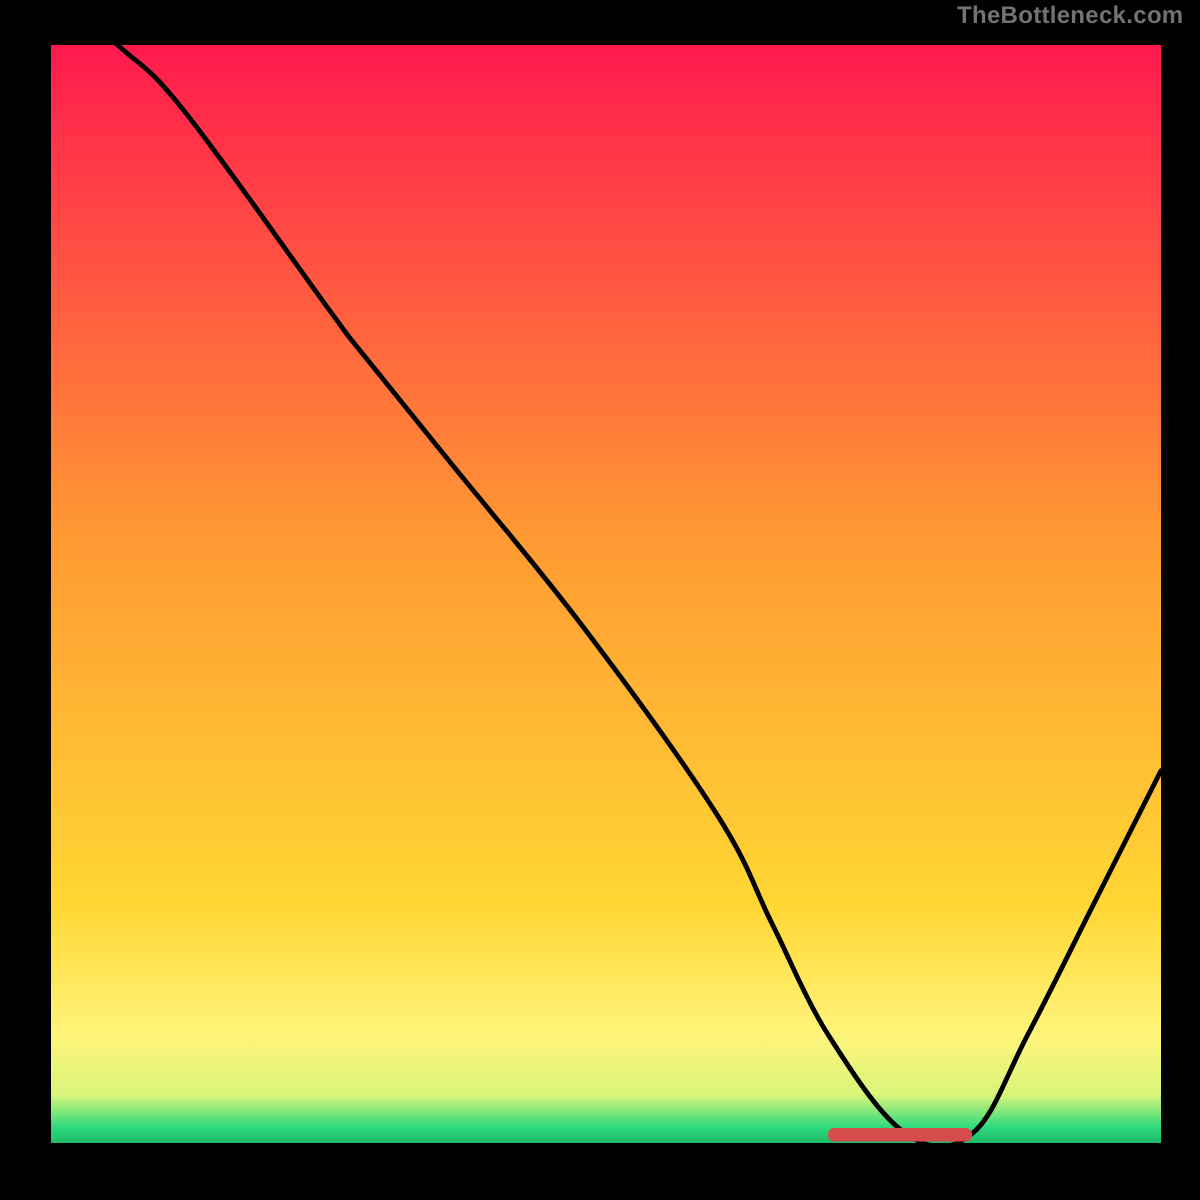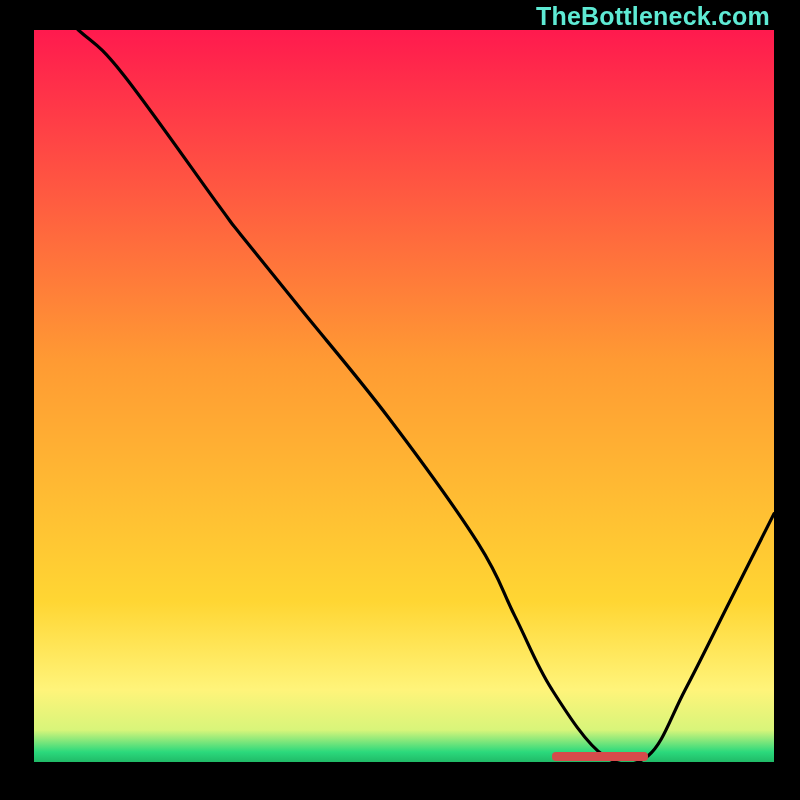--- a/index.html
+++ b/index.html
@@ -11,25 +11,25 @@
     overflow: hidden;
   }
   .container {
     position: relative;
     width: 800px;
     height: 800px;
   }
   .watermark {
     position: absolute;
     top: 2px;
-    right: 30px;
+    right: 11px;
     font-family: Arial, Helvetica, sans-serif;
-    font-size: 25px;
+    font-size: 16px;
     font-weight: bold;
-    color: #5eead4;
+    color: #737373;
     letter-spacing: 0.2px;
     z-index: 5;
   }
   .axis {
     position: absolute;
     background: #000000;
     z-index: 4;
   }
   .y-axis {
     left: 26px;

